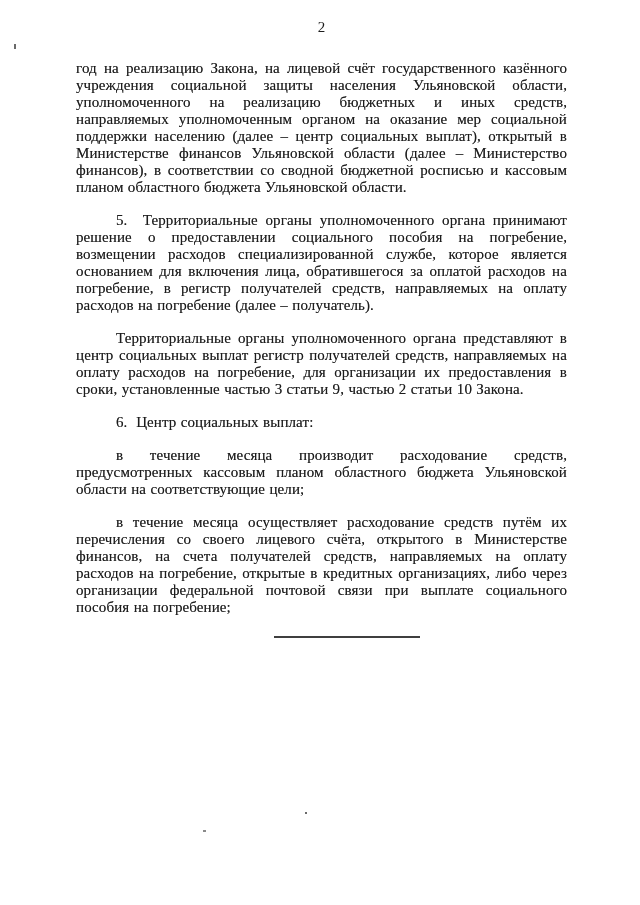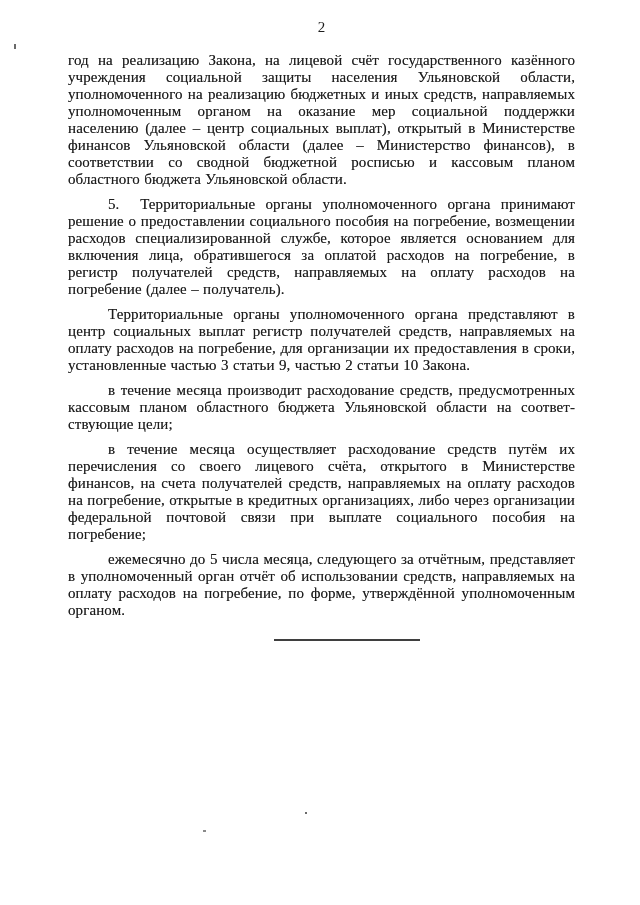--- a/index.html
+++ b/index.html
@@ -25,21 +25,21 @@
     font-size: 15px;
     line-height: 17px;
   }
   .body-text {
     position: absolute;
     top: 44px;
     left: 60px;
     width: 523px;
   }
   .body-text p {
-    margin: 8px;
+    margin: 16px;
     font-size: 15px;
     line-height: 17px;
     text-align: justify;
     text-indent: 40px;
     letter-spacing: 0.1px;
     word-spacing: 0.5px;
     text-shadow: 0 0 0.4px rgba(20,20,20,0.55);
   }
   .body-text p.no-indent {
     text-indent: 0;
@@ -62,23 +62,23 @@
 <body>
 
 <div class="page">
 
   <div class="page-number">2</div>
 
   <div class="body-text">
     <p class="no-indent">год на реализацию Закона, на лицевой счёт государственного казённого учреждения социальной защиты населения Ульяновской области, уполномоченного на реализацию бюджетных и иных средств, направляемых уполномоченным органом на оказание мер социальной поддержки населению (далее – центр социальных выплат), открытый в Министерстве финансов Ульяновской области (далее – Министерство финансов), в соответствии со сводной бюджетной росписью и кассовым планом областного бюджета Ульяновской области.</p>
     <p>5.&nbsp;&nbsp;Территориальные органы уполномоченного органа принимают решение о предоставлении социального пособия на погребение, возмещении расходов специализированной службе, которое является основанием для включения лица, обратившегося за оплатой расходов на погребение, в регистр получателей средств, направляемых на оплату расходов на погребение (далее – получатель).</p>
     <p>Территориальные органы уполномоченного органа представляют в центр социальных выплат регистр получателей средств, направляемых на оплату расходов на погребение, для организации их предоставления в сроки, установленные частью 3 статьи 9, частью 2 статьи 10 Закона.</p>
+    <p>6.&nbsp;&nbsp;Центр социальных выплат:</p>
     <p>в течение месяца производит расходование средств, предусмотренных кассовым планом областного бюджета Ульяновской области на соответ­ствующие цели;</p>
     <p>в течение месяца осуществляет расходование средств путём их перечисления со своего лицевого счёта, открытого в Министерстве финансов, на счета получателей средств, направляемых на оплату расходов на погребение, открытые в кредитных организациях, либо через организации федеральной почтовой связи при выплате социального пособия на погребение;</p>
-    <p>ежемесячно до 5 числа месяца, следующего за отчётным, представляет в уполномоченный орган отчёт об использовании средств, направляемых на оплату расходов на погребение, по форме, утверждённой уполномоченным органом.</p>
 
     <div class="divider"></div>
   </div>
 
   <div class="speck speck-1"></div>
   <div class="speck speck-2"></div>
   <div class="speck speck-3"></div>
 
 </div>
 

